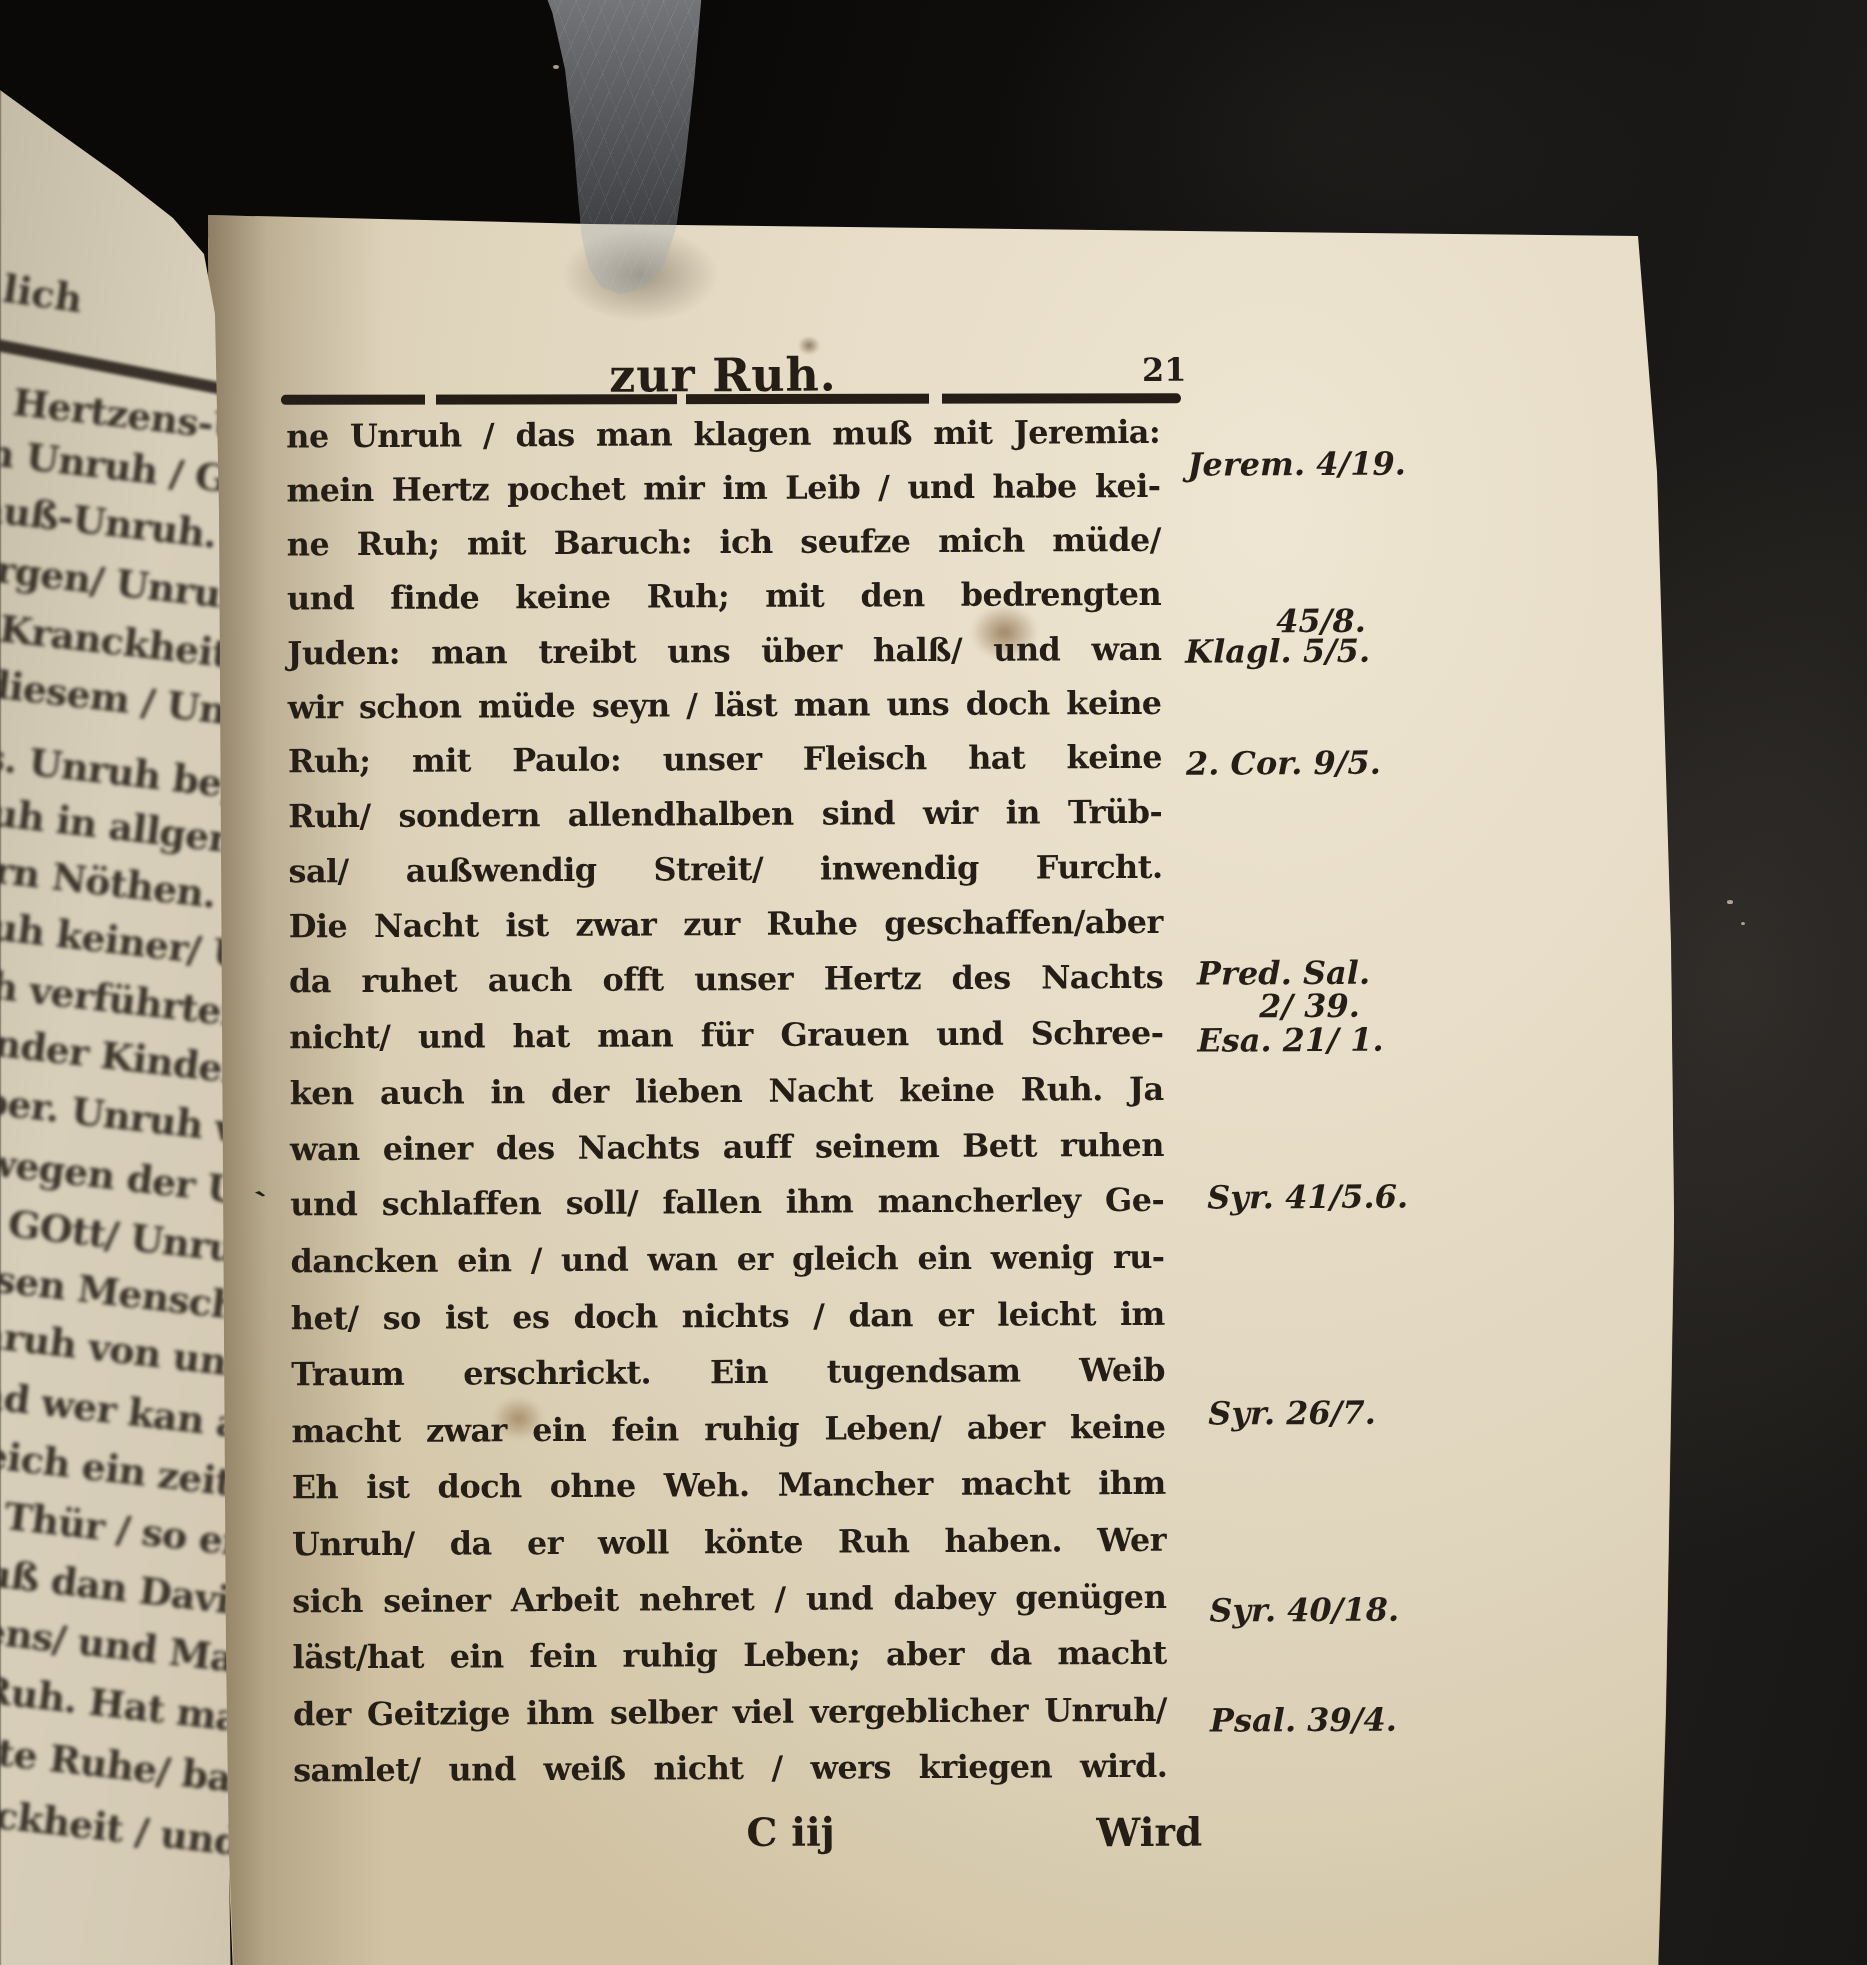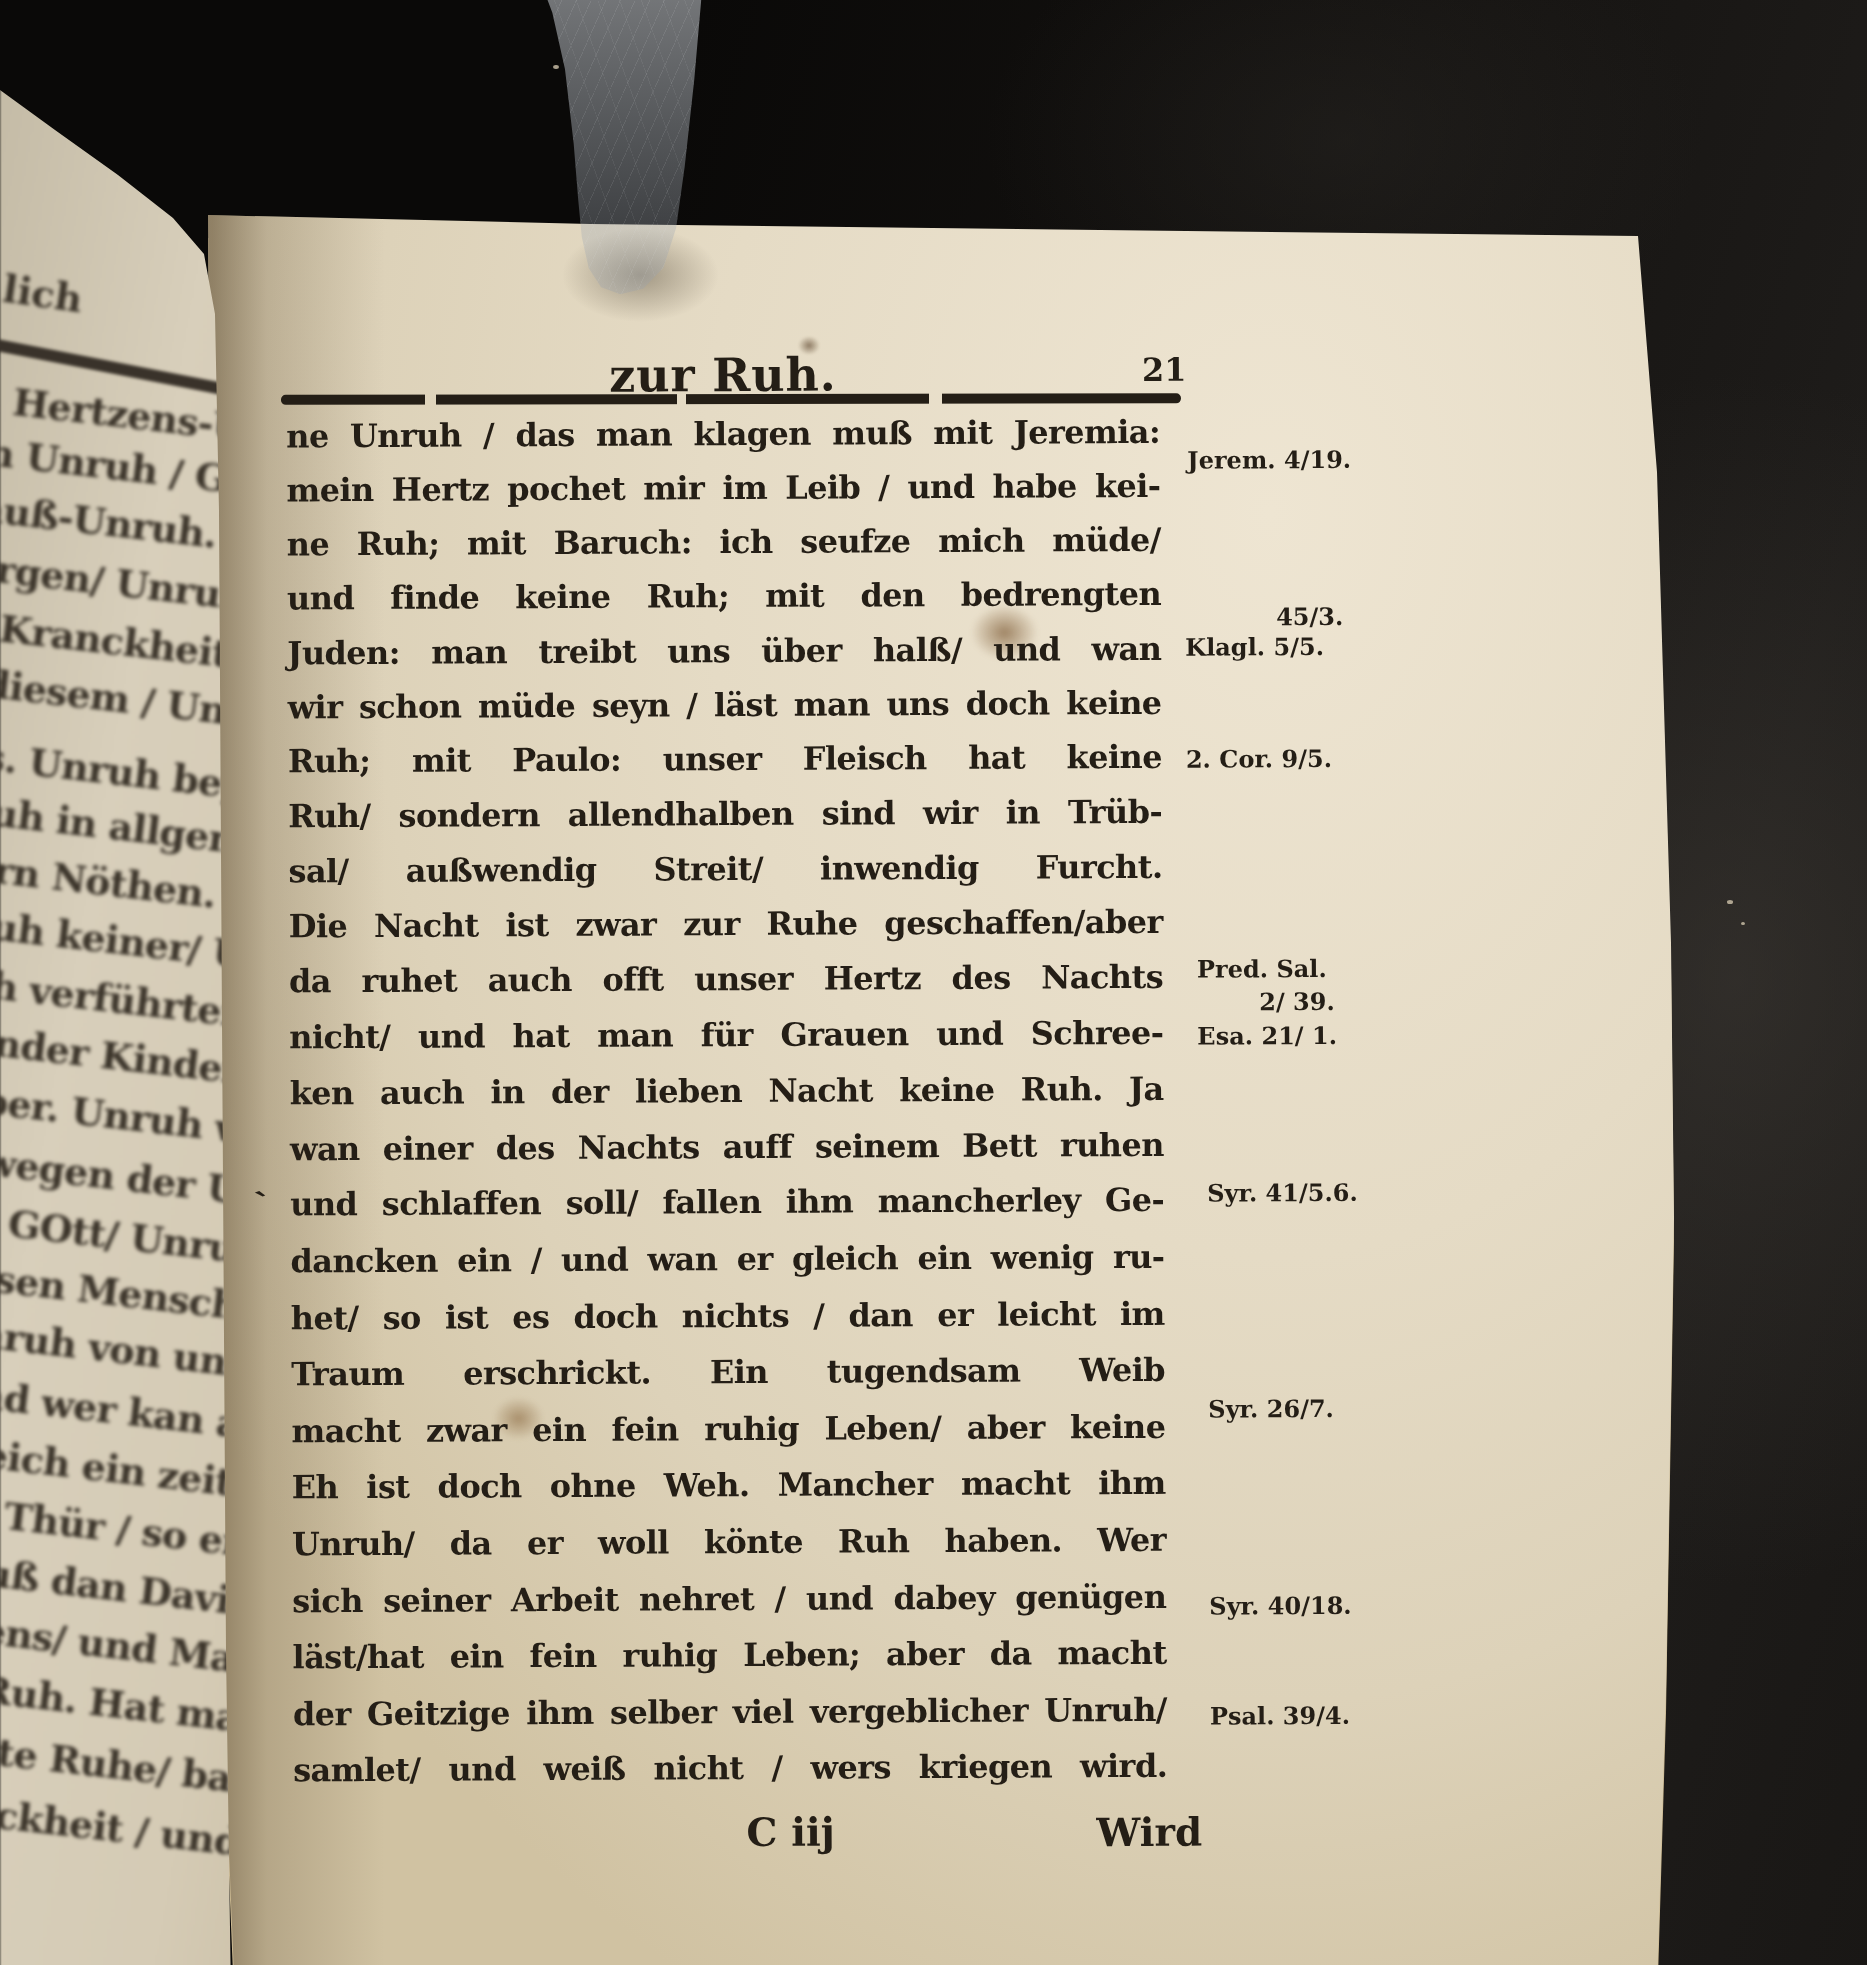--- a/index.html
+++ b/index.html
@@ -29,21 +29,21 @@
   .rp-text{position:absolute;inset:0;transform:rotate(-0.3deg);color:#241e16;}
   .running-head{position:absolute;left:290px;width:874px;top:351px;
     font-weight:700;font-size:46px;line-height:1;text-align:center;letter-spacing:0.8px;}
   .page-number{position:absolute;left:1146px;top:355px;font-weight:700;font-size:32px;line-height:1;}
   .head-rule{position:absolute;left:285px;top:393px;width:900px;height:9.8px;border-radius:4.7px;color:#241e16;
     background:linear-gradient(90deg,currentColor 0 16%,transparent 16% 17.2%,currentColor 17.2% 44%,
       transparent 44% 45%,currentColor 45% 72%,transparent 72% 73.4%,currentColor 73.4% 100%);
     transform:rotate(.2deg);}
   .rp-line{position:absolute;left:290px;width:874px;font-weight:700;font-size:32px;line-height:1.06;
     letter-spacing:-0.6px;text-align:justify;text-align-last:justify;}
-  .margin-note{position:absolute;font-weight:700;font-size:24px;line-height:1;white-space:nowrap;}
+  .margin-note{position:absolute;font-weight:700;font-size:32px;line-height:1;white-space:nowrap;font-style:italic;}
   .signature{position:absolute;left:743px;top:1808px;font-weight:700;font-size:39px;}
   .catchword{position:absolute;left:1093px;top:1810px;font-weight:700;font-size:39px;}
   .stain{position:absolute;border-radius:50%;pointer-events:none;}
   .stain-a{left:971px;top:605px;width:67px;height:55px;background:radial-gradient(closest-side,rgba(110,72,32,.6),rgba(110,72,32,0));filter:blur(2.4px);}
   .stain-b{left:493px;top:1397px;width:51px;height:43px;background:radial-gradient(closest-side,rgba(122,84,40,.5),rgba(122,84,40,0));filter:blur(2px);}
   .stain-c{left:798px;top:336px;width:21.6px;height:19px;background:radial-gradient(closest-side,rgba(70,45,20,.55),rgba(70,45,20,0));filter:blur(1.2px);}
   .ink-tick{position:absolute;left:257px;top:1185px;font-size:34px;font-weight:700;color:#241e16;transform:rotate(-18deg);}
 
   
   .left-page{position:absolute;left:0;top:0;width:299px;height:2334px;filter:blur(1px);
@@ -108,21 +108,21 @@
       <div class="rp-line" style="top:1355px">Traum erschrickt.   Ein tugendsam Weib</div>
       <div class="rp-line" style="top:1412px">macht zwar ein fein ruhig Leben/ aber keine</div>
       <div class="rp-line" style="top:1468px">Eh ist doch ohne Weh.   Mancher macht ihm</div>
       <div class="rp-line" style="top:1525px">Unruh/ da er woll könte Ruh haben.   Wer</div>
       <div class="rp-line" style="top:1582px">sich seiner Arbeit nehret / und dabey genügen</div>
       <div class="rp-line" style="top:1638px">läst/hat ein fein ruhig Leben;  aber da macht</div>
       <div class="rp-line" style="top:1695px">der Geitzige ihm selber viel vergeblicher Unruh/</div>
       <div class="rp-line" style="top:1751px">samlet/ und weiß nicht / wers kriegen wird.</div>
 
       <div class="margin-note" style="left:1191px;top:450px">Jerem. 4/19.</div>
-      <div class="margin-note" style="left:1279px;top:607px">45/3.</div>
+      <div class="margin-note" style="left:1279px;top:607px">45/8.</div>
       <div class="margin-note" style="left:1188px;top:637px">Klagl. 5/5.</div>
       <div class="margin-note" style="left:1188px;top:749px">2. Cor. 9/5.</div>
       <div class="margin-note" style="left:1198px;top:959px">Pred. Sal.</div>
       <div class="margin-note" style="left:1260px;top:992px">2/ 39.</div>
       <div class="margin-note" style="left:1198px;top:1026px">Esa. 21/ 1.</div>
       <div class="margin-note" style="left:1207px;top:1183px">Syr. 41/5.6.</div>
       <div class="margin-note" style="left:1207px;top:1399px">Syr. 26/7.</div>
       <div class="margin-note" style="left:1207px;top:1596px">Syr. 40/18.</div>
       <div class="margin-note" style="left:1207px;top:1706px">Psal. 39/4.</div>
 

